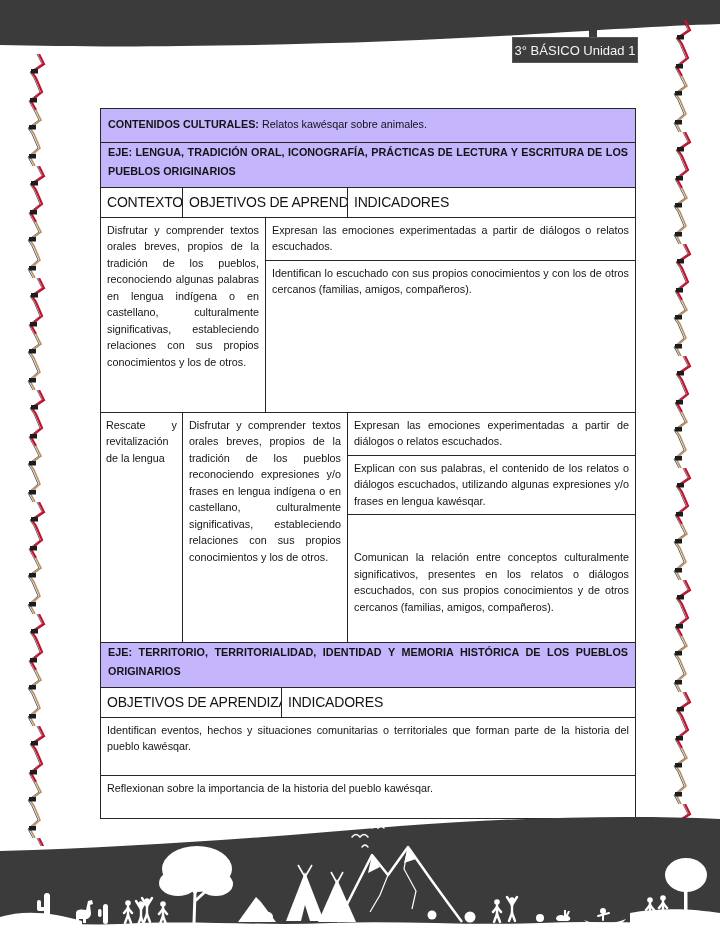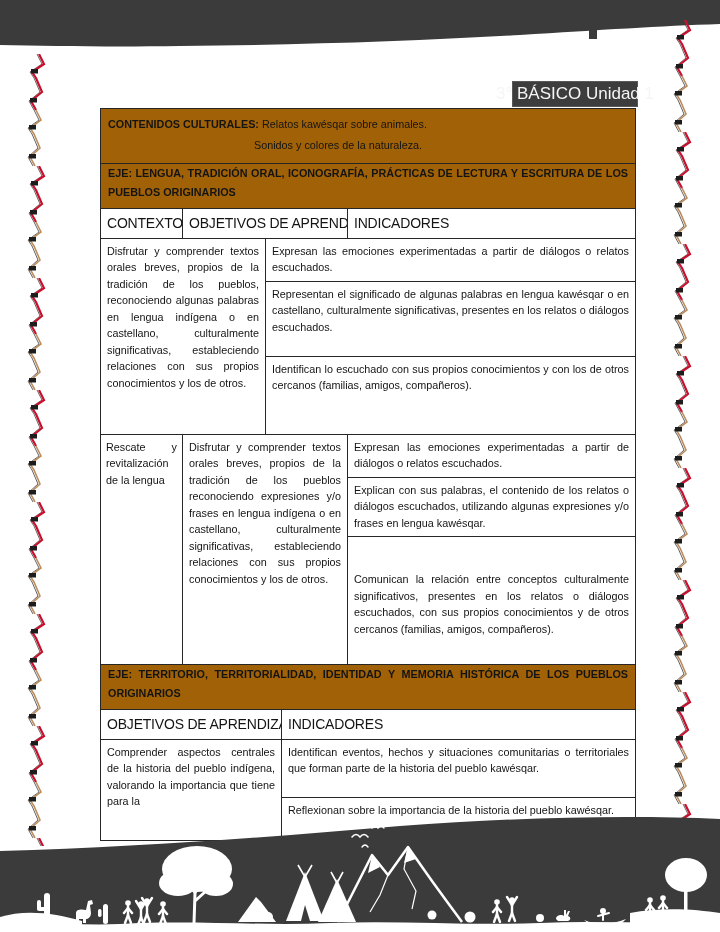--- a/index.html
+++ b/index.html
@@ -6,35 +6,35 @@
   .page{
     position:relative;width:720px;height:932px;background:#ffffff;overflow:hidden;
     font-family:"Liberation Sans",sans-serif;color:#141414;
   }
   svg{display:block;}
   
   .top-band{position:absolute;left:0;top:0;}
   .badge-connector{position:absolute;left:589px;top:25px;width:8px;height:14px;background:#3b3b3b;}
   .badge{
     position:absolute;left:512px;top:37px;width:124px;height:24px;background:#3d3d3d;
-    border:1px solid #585858;border-radius:0;color:#f5f5f5;font-size:17px;
-    display:flex;align-items:center;justify-content:center;white-space:nowrap;margin-top:44px;
+    border:1px solid #585858;border-radius:0;color:#f5f5f5;font-size:13px;
+    display:flex;align-items:center;justify-content:center;white-space:nowrap;
   }
   
   .border-left{position:absolute;left:22px;top:54px;}
   .border-right{position:absolute;left:668px;top:20px;}
   
   .tbl{
     position:absolute;left:100px;top:108px;width:536px;background:#ffffff;
     border:1.6px solid #262626;font-size:10.8px;line-height:16.5px;box-sizing:border-box;
   }
   .tbl *{box-sizing:border-box;}
   .tbl > div{border-top:1.4px solid #262626;}
   .tbl > div:first-child{border-top:none;}
-  .peach{background:#a16207;}
+  .peach{background:#c4b5fd;}
   .b{font-weight:bold;}
   .j{text-align:justify;text-justify:inter-word;}
   .contenidos{padding:5px 7px 7px;line-height:21px;}
   .cont-line{padding-left:146px;}
   .eje{padding:0 7px 6px;line-height:19px;font-weight:bold;}
   .trow{display:flex;align-items:stretch;}
   .cell{padding:4px 6px 5px;}
   .thead .cell{padding:6px 6px;font-size:14px;letter-spacing:-0.2px;white-space:nowrap;overflow:hidden;}
   .c1{width:82px;border-right:1.4px solid #262626;padding-left:5px;padding-right:5px;}
   .c2{width:165px;border-right:1.4px solid #262626;}
@@ -91,36 +91,34 @@
         <rect x="7" y="100" width="7" height="4.5" fill="#1d1d1d"></rect>
       </pattern>
     </defs>
     <rect x="0" y="0" width="34" height="800" fill="url(#zzR)"></rect>
   </svg>
 
   <div class="tbl">
 
     <div class="peach contenidos">
       <div><span class="b">CONTENIDOS CULTURALES:</span> <span>Relatos kawésqar sobre animales.</span></div>
-      <div class="cont-line">Sonidos y colores de la naturaleza.</div>
     </div>
 
     <div class="peach eje j">EJE: LENGUA, TRADICIÓN ORAL, ICONOGRAFÍA, PRÁCTICAS DE LECTURA Y ESCRITURA DE LOS PUEBLOS ORIGINARIOS</div>
 
     <div class="trow thead">
       <div class="c1 cell">CONTEXTO</div>
       <div class="c2 cell">OBJETIVOS DE APRENDIZAJE</div>
       <div class="c3 cell">INDICADORES</div>
     </div>
 
     <div class="trow r195">
       <div class="c2 cell j">Disfrutar y comprender textos orales breves, propios de la tradición de los pueblos, reconociendo algunas palabras en lengua indígena o en castellano, culturalmente significativas, estableciendo relaciones con sus propios conocimientos y los de otros.</div>
       <div class="c3 subcol">
         <div class="sub j h43">Expresan las emociones experimentadas a partir de diálogos o relatos escuchados.</div>
-        <div class="sub j h75">Representan el significado de algunas palabras en lengua kawésqar o en castellano, culturalmente significativas, presentes en los relatos o diálogos escuchados.</div>
         <div class="sub j h77 last">Identifican lo escuchado con sus propios conocimientos y con los de otros cercanos (familias, amigos, compañeros).</div>
       </div>
     </div>
 
     <div class="trow r195">
       <div class="c1 cell j">Rescate y revitalización de la lengua</div>
       <div class="c2 cell j">Disfrutar y comprender textos orales breves, propios de la tradición de los pueblos reconociendo expresiones y/o frases en lengua indígena o en castellano, culturalmente significativas, estableciendo relaciones con sus propios conocimientos y los de otros.</div>
       <div class="c3 subcol">
         <div class="sub j h43">Expresan las emociones experimentadas a partir de diálogos o relatos escuchados.</div>
         <div class="sub j h55">Explican con sus palabras, el contenido de los relatos o diálogos escuchados, utilizando algunas expresiones y/o frases en lengua kawésqar.</div>
@@ -129,21 +127,20 @@
     </div>
 
     <div class="peach eje j">EJE: TERRITORIO, TERRITORIALIDAD, IDENTIDAD Y MEMORIA HISTÓRICA DE LOS PUEBLOS ORIGINARIOS</div>
 
     <div class="trow thead">
       <div class="d1 cell">OBJETIVOS DE APRENDIZAJE</div>
       <div class="d2 cell">INDICADORES</div>
     </div>
 
     <div class="trow">
-      <div class="d1 cell j">Comprender aspectos centrales de la historia del pueblo indígena, valorando la importancia que tiene para la</div>
       <div class="d2 subcol">
         <div class="sub j h58">Identifican eventos, hechos y situaciones comunitarias o territoriales que forman parte de la historia del pueblo kawésqar.</div>
         <div class="sub j h42 last">Reflexionan sobre la importancia de la historia del pueblo kawésqar.</div>
       </div>
     </div>
 
   </div>
 
   <svg class="footer-art" width="720" height="115" viewBox="0 0 720 115">
     <defs>

